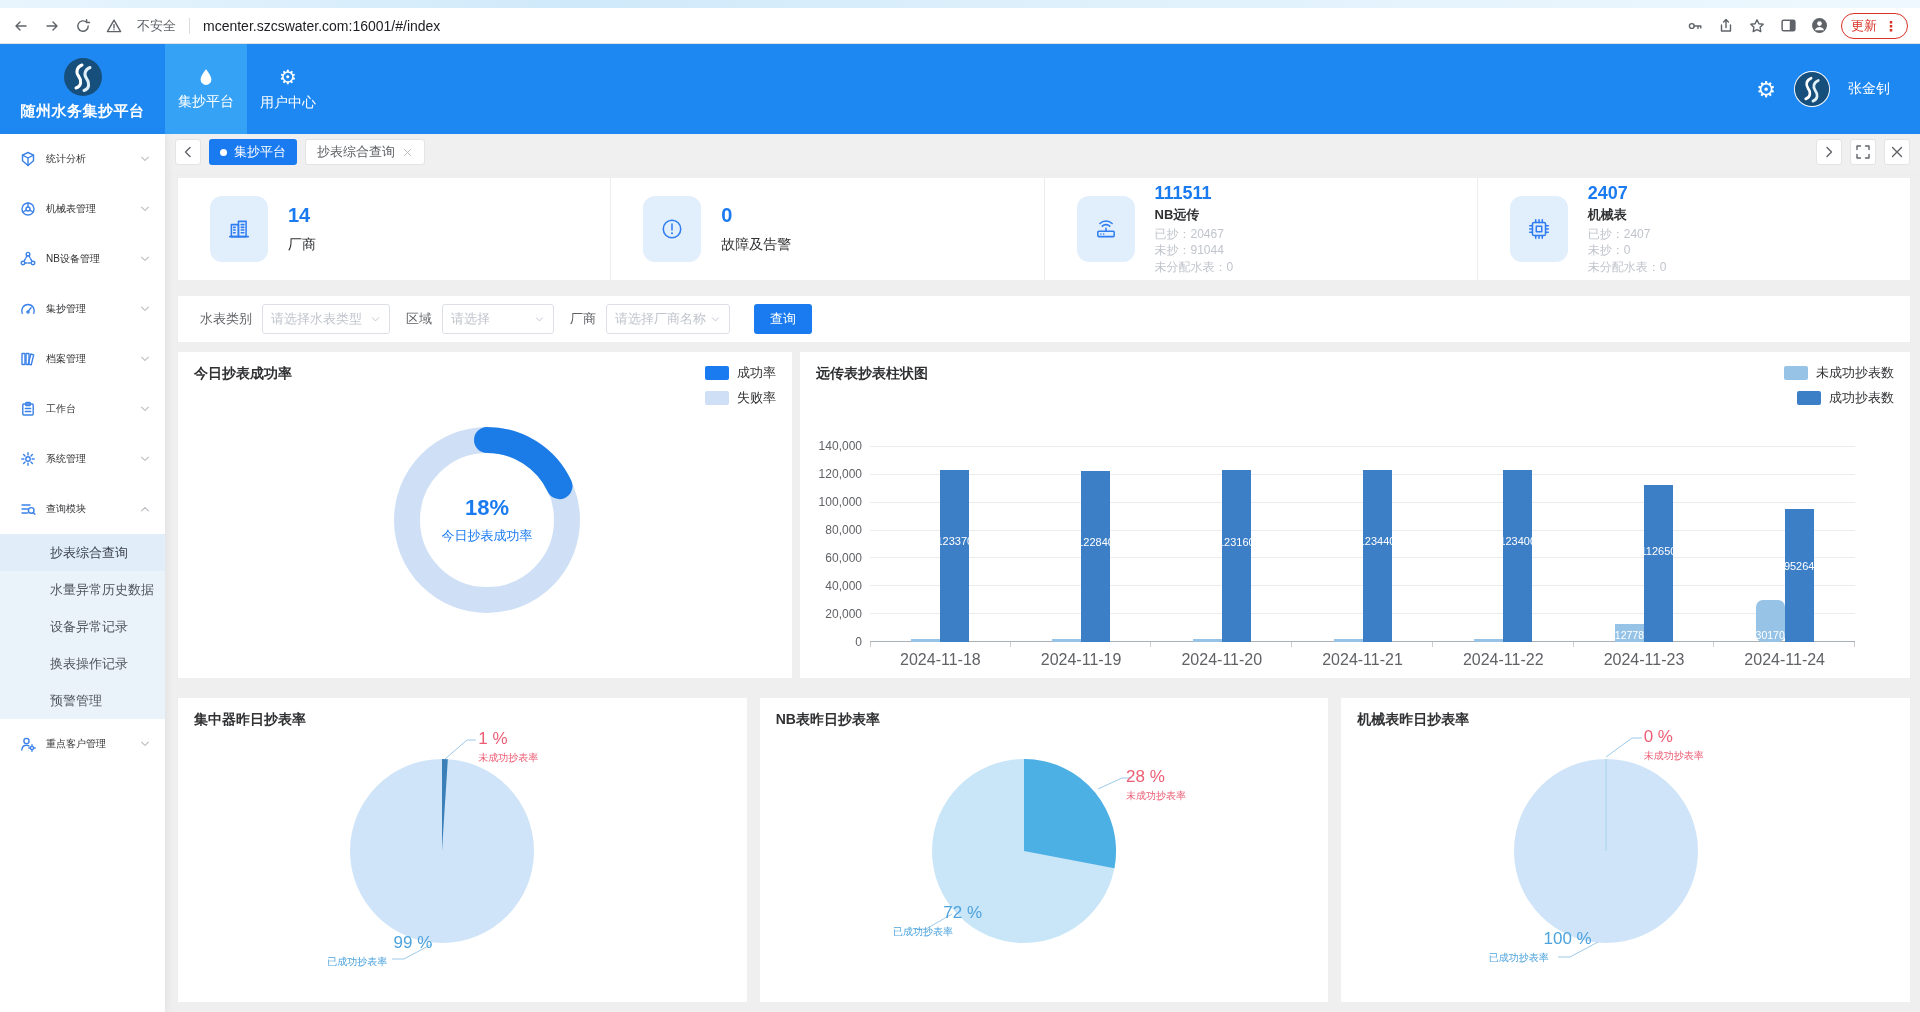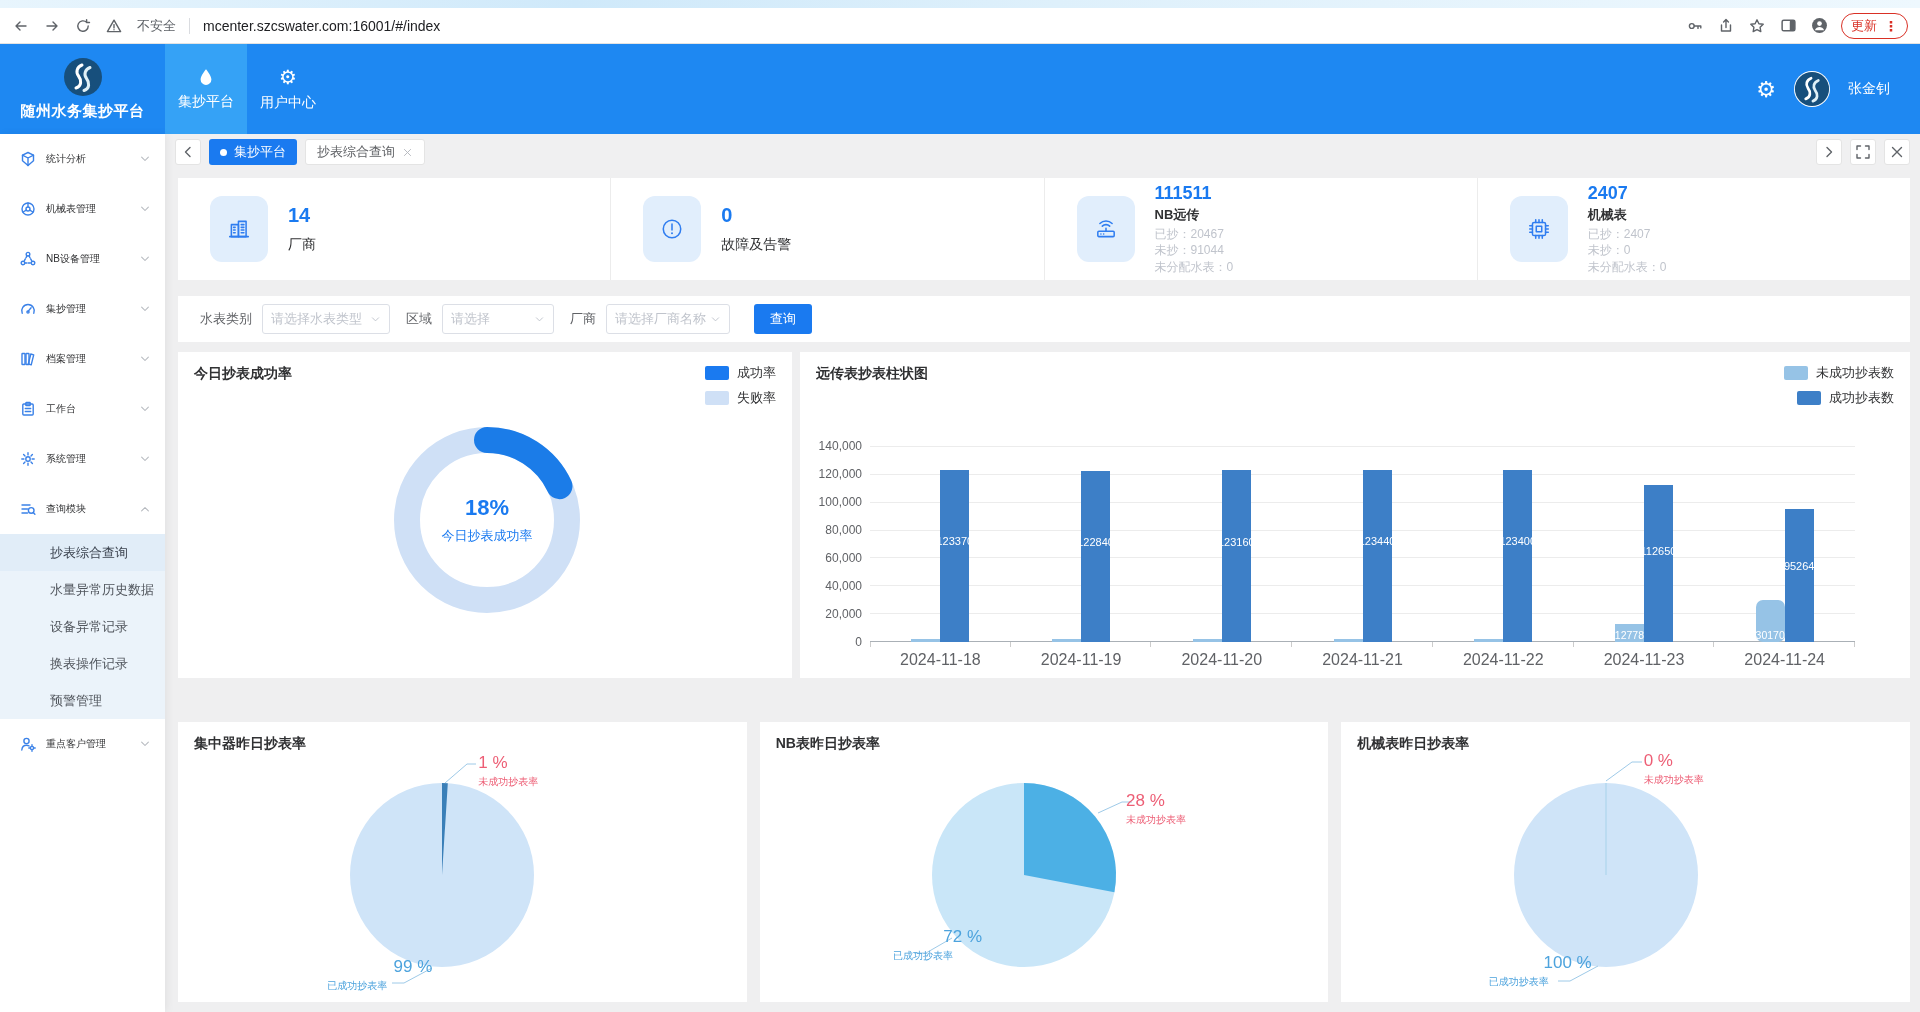--- a/index.html
+++ b/index.html
@@ -109,21 +109,21 @@
   .bar { position:relative; width:29px; overflow:hidden; }
   .bar-label { position:absolute; left:50%; transform:translateX(-50%); color:#fff; font-size:11px; white-space:nowrap; }
   .bar-label.mid { top:38%; }
   .bar-label.bot { bottom:1px; font-size:10.5px; }
   .xlab { position:absolute; top:calc(100% + 9px); width:100%; text-align:center; font-size:16px; color:#606266; }
   .xtick { position:absolute; right:0; top:100%; height:5px; width:1px; background:#ccc; }
   .xtick.first { left:0; right:auto; }
 
   
   .pies { position:absolute; left:13px; right:10px; top:528px; height:304px; display:flex; gap:13px; }
-  .pie-panel { position:relative; background:#fff; flex:1;margin-top:24px; }
+  .pie-panel { position:relative; background:#fff; flex:1; }
   .pie-wrap { position:absolute; left:50%; transform:translateX(-50%); top:18px; width:360px; height:270px; }
   .pie-label { position:absolute; line-height:1.35; }
   .pie-label .pct { font-size:17px; }
   .pie-label .pname { font-size:10px;text-align:center; }
   .pie-label.red { color:#ed5e75; }
   .pie-label.blue { color:#4da3dd; }
 </style>
 </head>
 <body>
 

